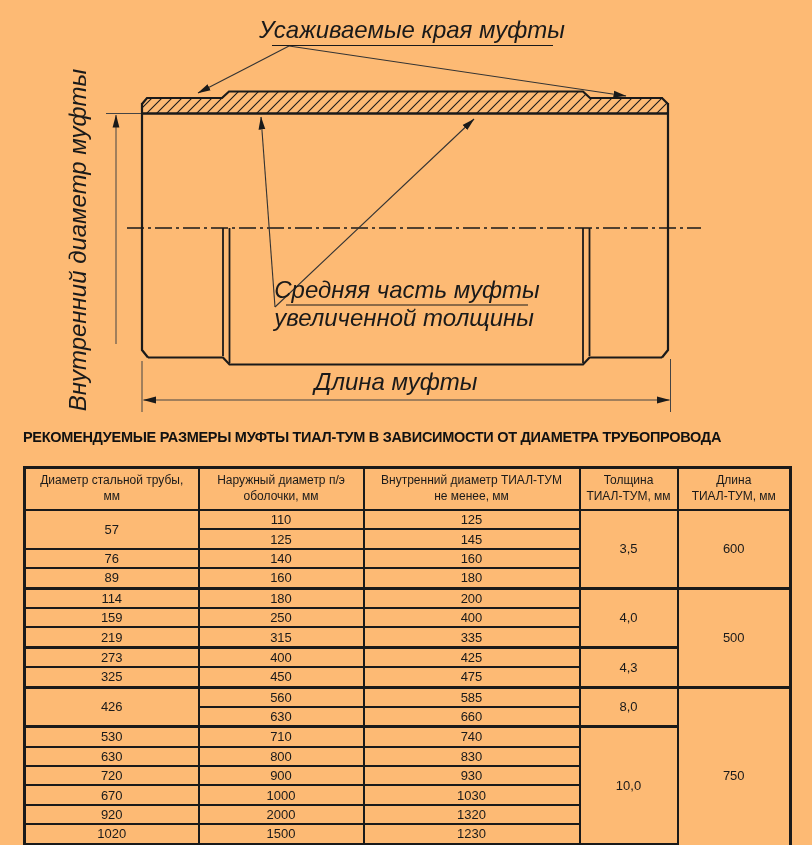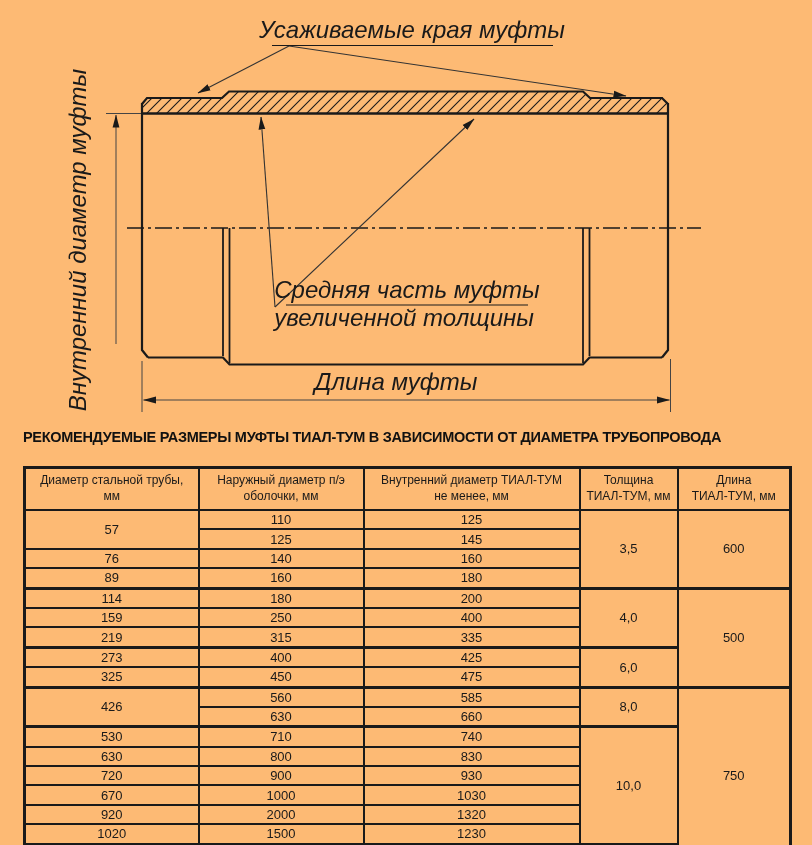--- a/index.html
+++ b/index.html
@@ -151,21 +151,21 @@
         </tr>
         <tr>
           <td>219</td>
           <td>315</td>
           <td>335</td>
         </tr>
         <tr>
           <td class="gb">273</td>
           <td class="gb">400</td>
           <td class="gb">425</td>
-          <td rowspan="2" class="gb">6,0</td>
+          <td rowspan="2" class="gb">4,3</td>
         </tr>
         <tr>
           <td>325</td>
           <td>450</td>
           <td>475</td>
         </tr>
         <tr>
           <td rowspan="2" class="gb">426</td>
           <td class="gb">560</td>
           <td class="gb">585</td>

